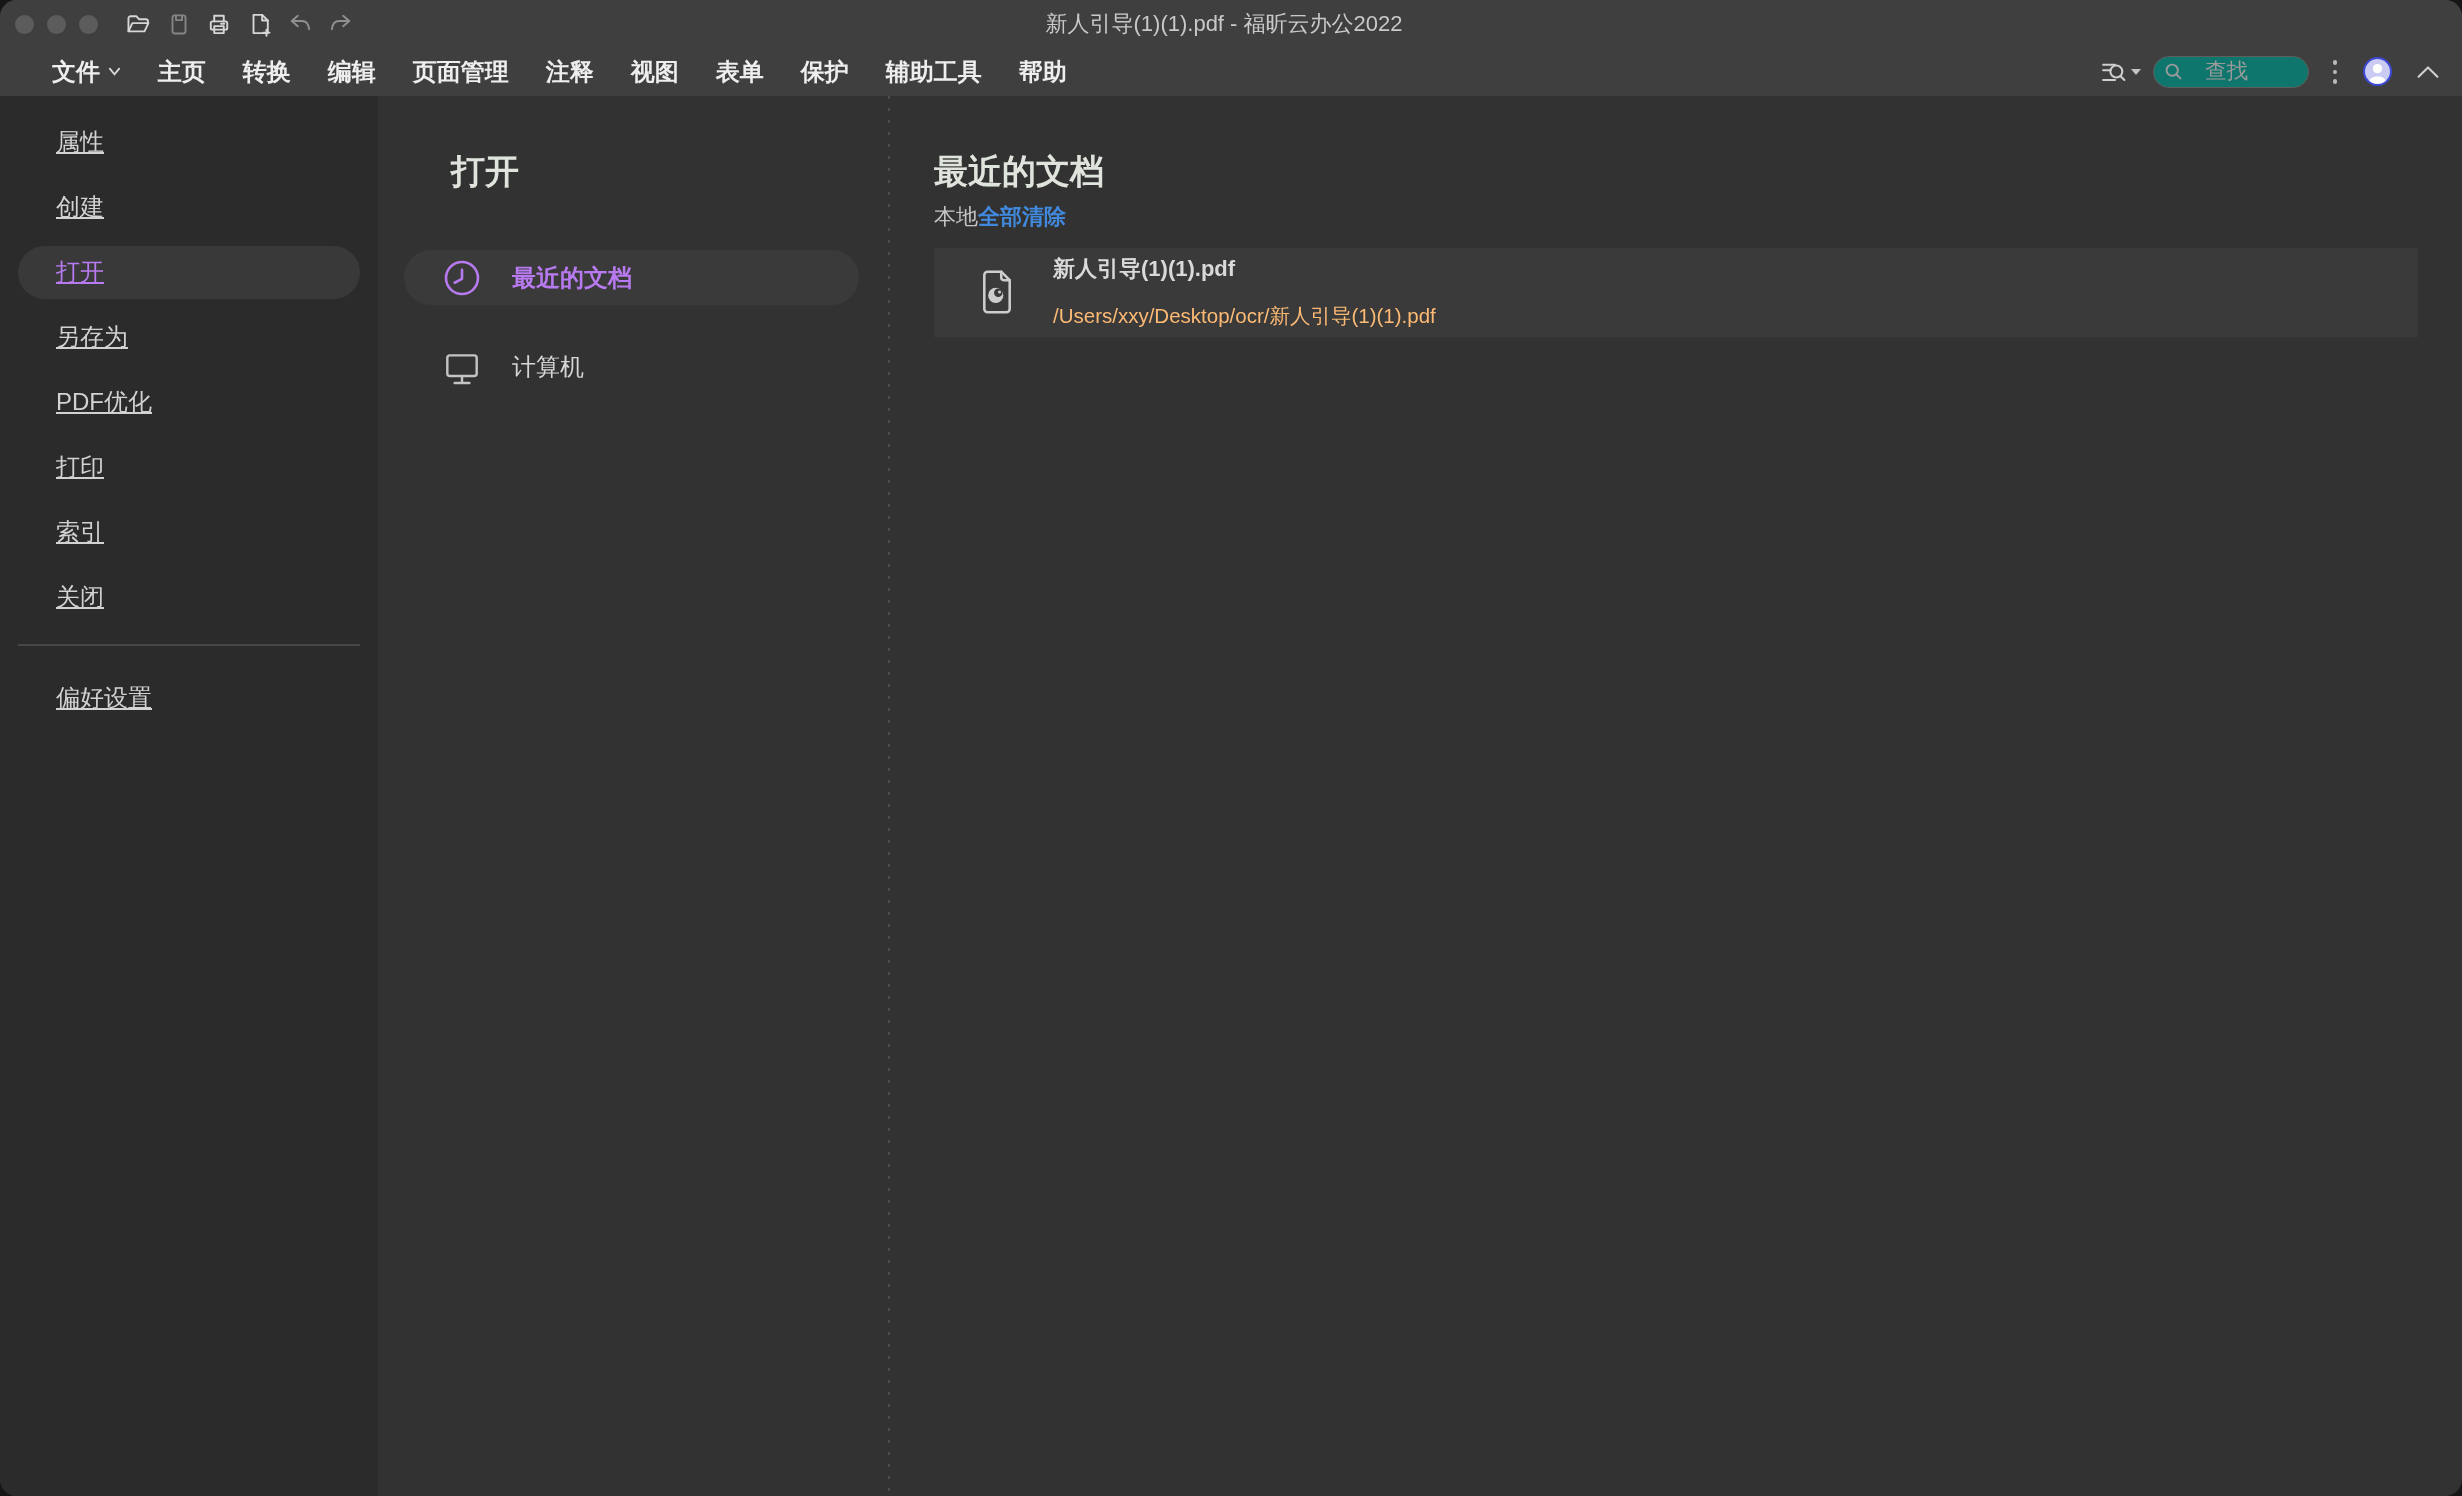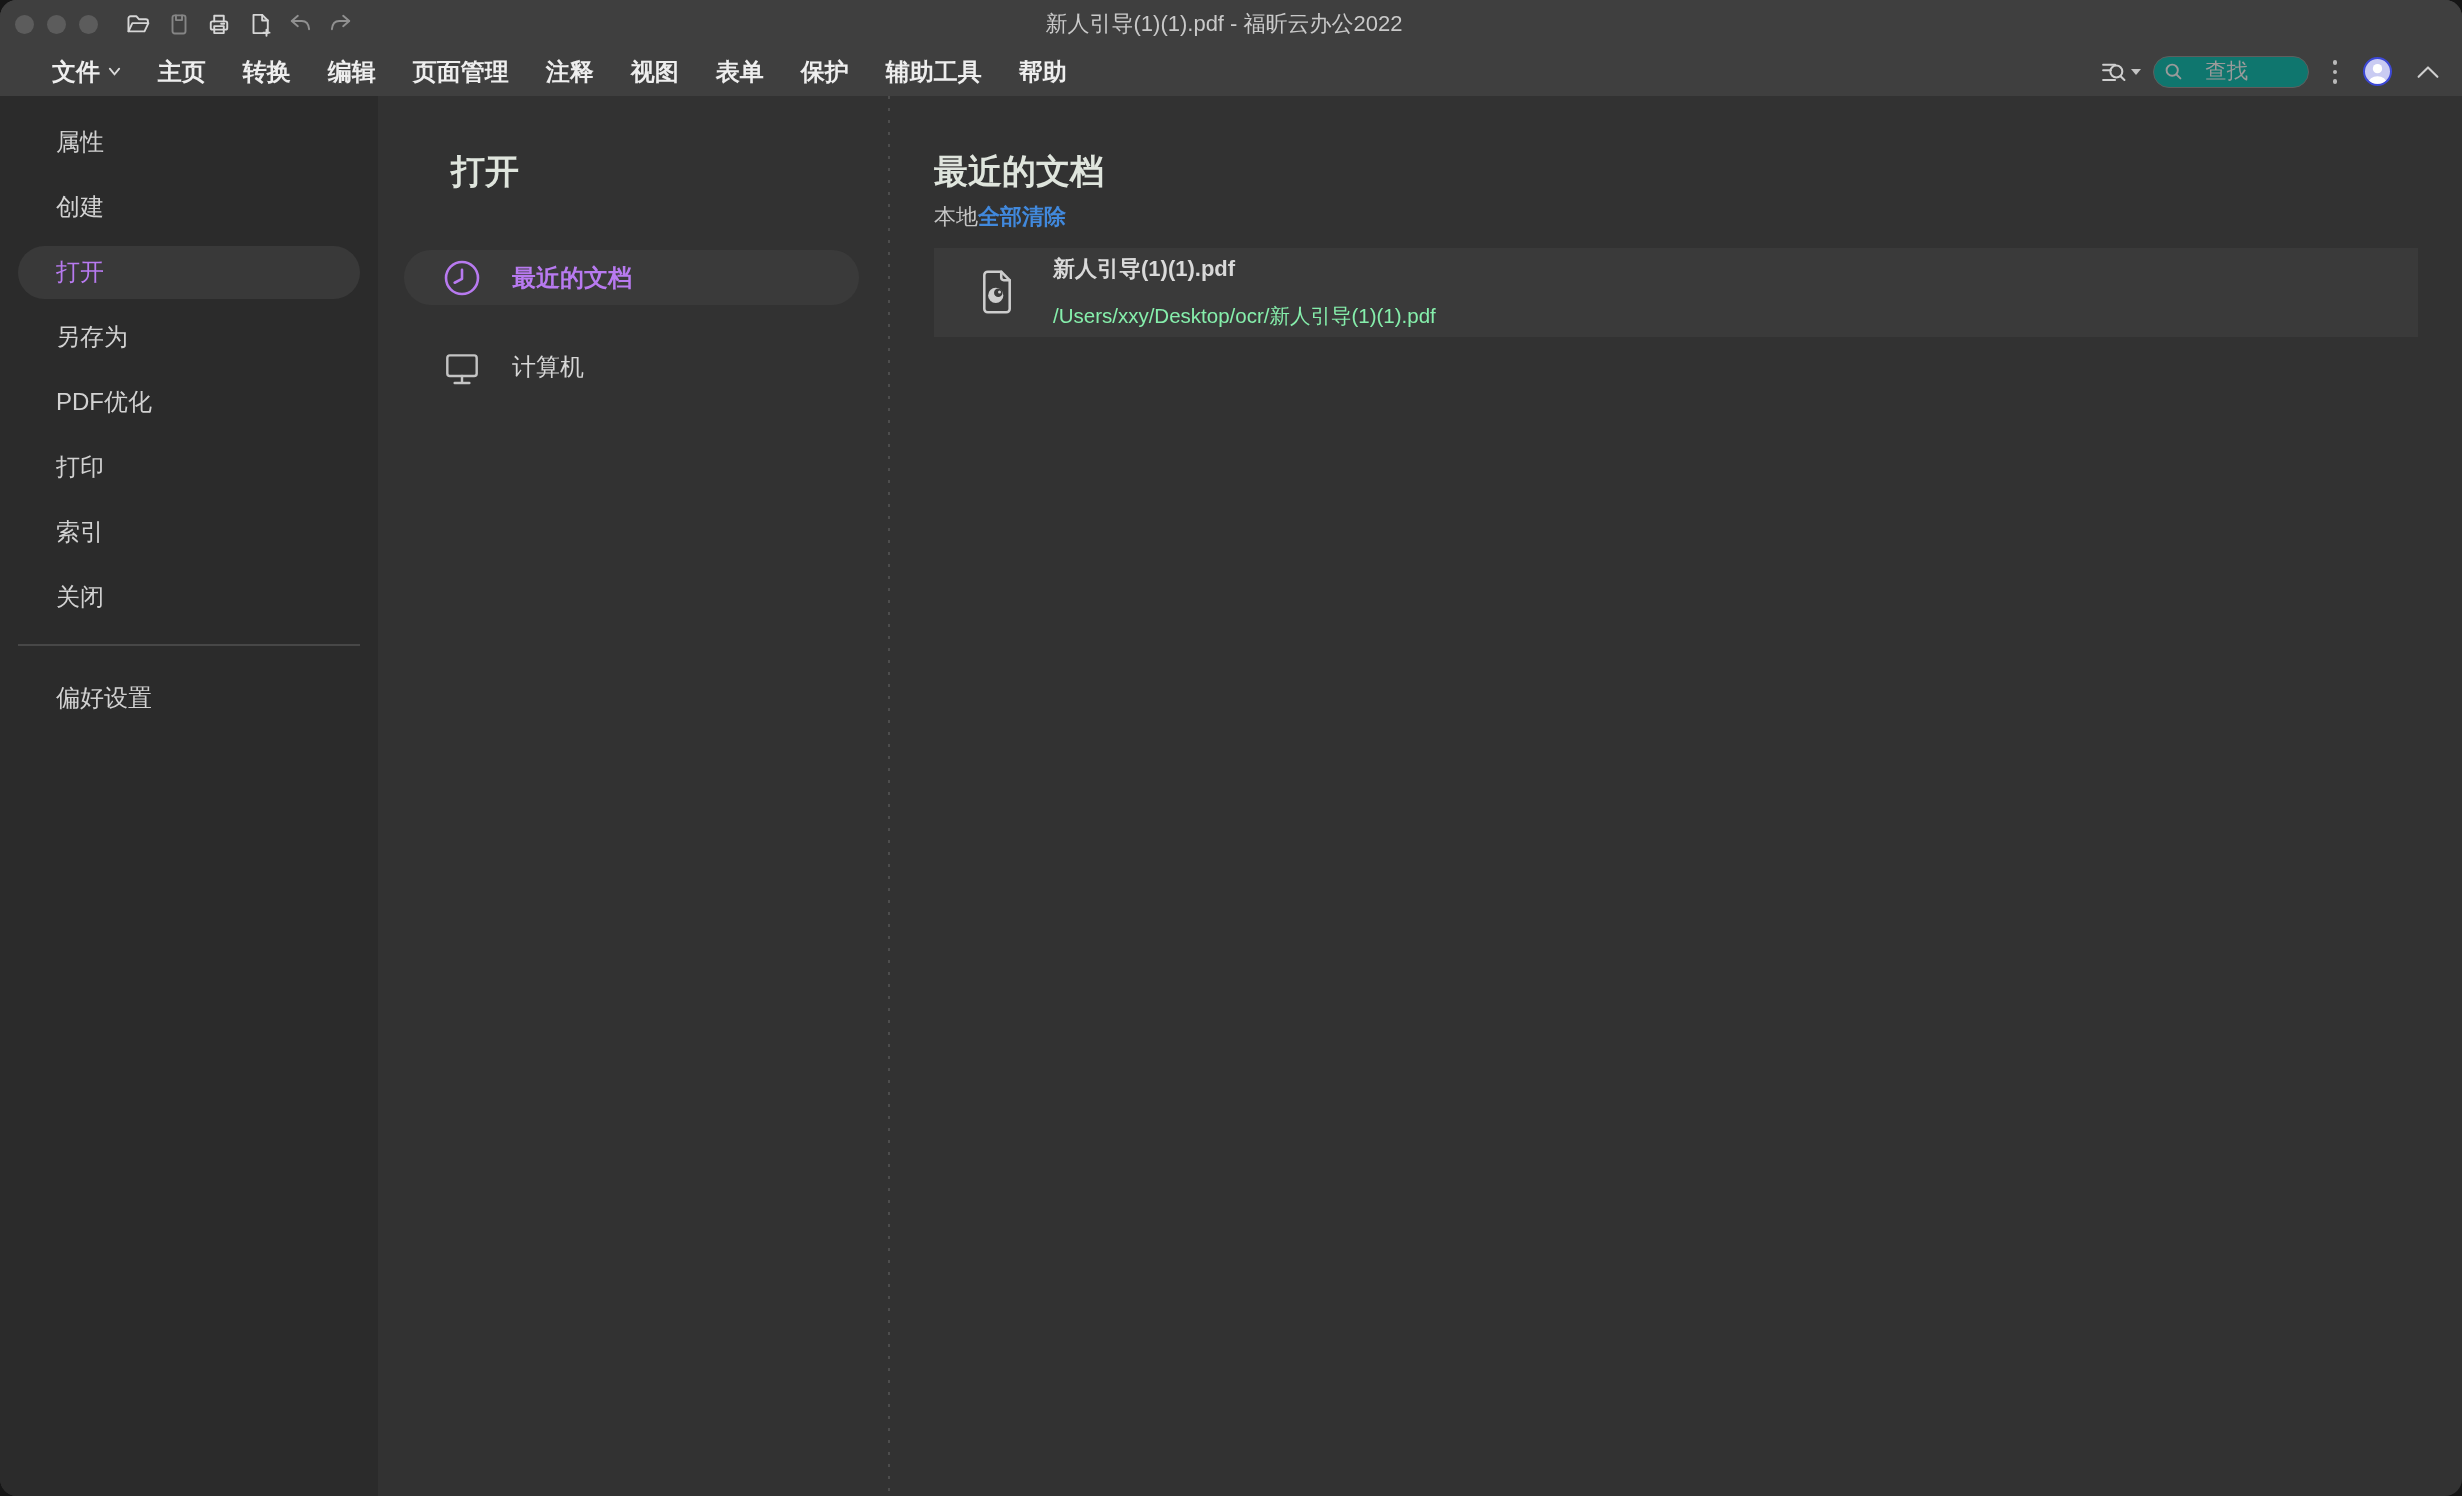--- a/index.html
+++ b/index.html
@@ -28,21 +28,21 @@
   .search-pill input::placeholder{color:#9a9a9a;}
   .kebab{display:flex;flex-direction:column;gap:5.1px;padding:5.1px 8.5px;margin-right:17px;}
   .kebab i{width:4.3px;height:4.3px;border-radius:50%;background:#bababa;}
   .avatar{width:29px;height:29px;border-radius:50%;border:2.6px solid #3d49d6;background:#c9cbf2;overflow:hidden;display:flex;align-items:flex-end;justify-content:center;margin-right:20.5px;}
   .collapse-btn{display:flex;align-items:center;padding:3.4px;}
 
   
   .backstage{flex:1;display:flex;min-height:0;}
 
   .sidebar{flex:0 0 378px;background:#2b2b2b;padding-top:19.7px;}
-  .side-item{height:53px;border-radius:26.5px;margin:0 18px 12px;display:flex;align-items:center;padding-left:38px;font-size:24px;color:#d2d2d2;}
+  .side-item{height:53px;border-radius:26.5px;margin:0 18px 12px;display:flex;align-items:center;padding-left:38px;font-size:24px;color:#d2d2d2;text-decoration:underline;}
   .side-item.selected{background:#393939;color:#b87af0;}
   .side-item.disabled{color:#6d6d6d;}
   .side-divider{height:1.7px;background:#474747;margin:20.5px 18px 26px;}
 
   .open-panel{flex:0 0 511px;padding-top:55px;}
   .panel-title{font-size:34px;line-height:41px;font-weight:700;color:#dfe5dd;margin:0 0 0 73px;}
   .open-list{margin-top:58px;}
   .open-item{height:55px;border-radius:27px;margin:0 30px 34px 26px;display:flex;align-items:center;padding-left:39px;gap:31px;font-size:24px;color:#d6d6d6;}
   .open-item.selected{background:#3a3a3a;color:#b87af0;font-weight:700;}
   .oi-icon{width:38px;height:38px;flex:0 0 38px;display:flex;}
@@ -50,21 +50,21 @@
   .recent-panel{flex:1;padding:55px 44px 0 45px;position:relative;}
   .recent-panel::before{content:"";position:absolute;left:-0.9px;top:0;bottom:0;width:1.7px;
     background:repeating-linear-gradient(to bottom,#4d4d4d 0 2.6px,transparent 2.6px 12px);}
   .local-row{display:flex;align-items:center;margin-top:10.3px;}
   .local-label{font-size:22px;color:#c5c5c5;}
   .clear-all{font-size:22px;font-weight:700;color:#4189dd;cursor:pointer;}
   .file-card{margin-top:15.4px;height:89px;background:#3a3a3a;display:flex;align-items:center;padding:0 26px 0 44px;gap:37px;}
   .file-icon{flex:0 0 38px;height:44px;display:flex;}
   .file-meta{display:flex;flex-direction:column;gap:18px;min-width:0;}
   .file-name{font-size:22px;font-weight:700;color:#d9d9d9;}
-  .file-path{font-size:20.5px;color:#86efac;}
+  .file-path{font-size:20.5px;color:#fdba74;}
 </style>
 </head>
 <body>
 
 <div class="window">
 
   <div class="titlebar">
     <div class="traffic">
       <span class="tl"></span>
       <span class="tl"></span>

